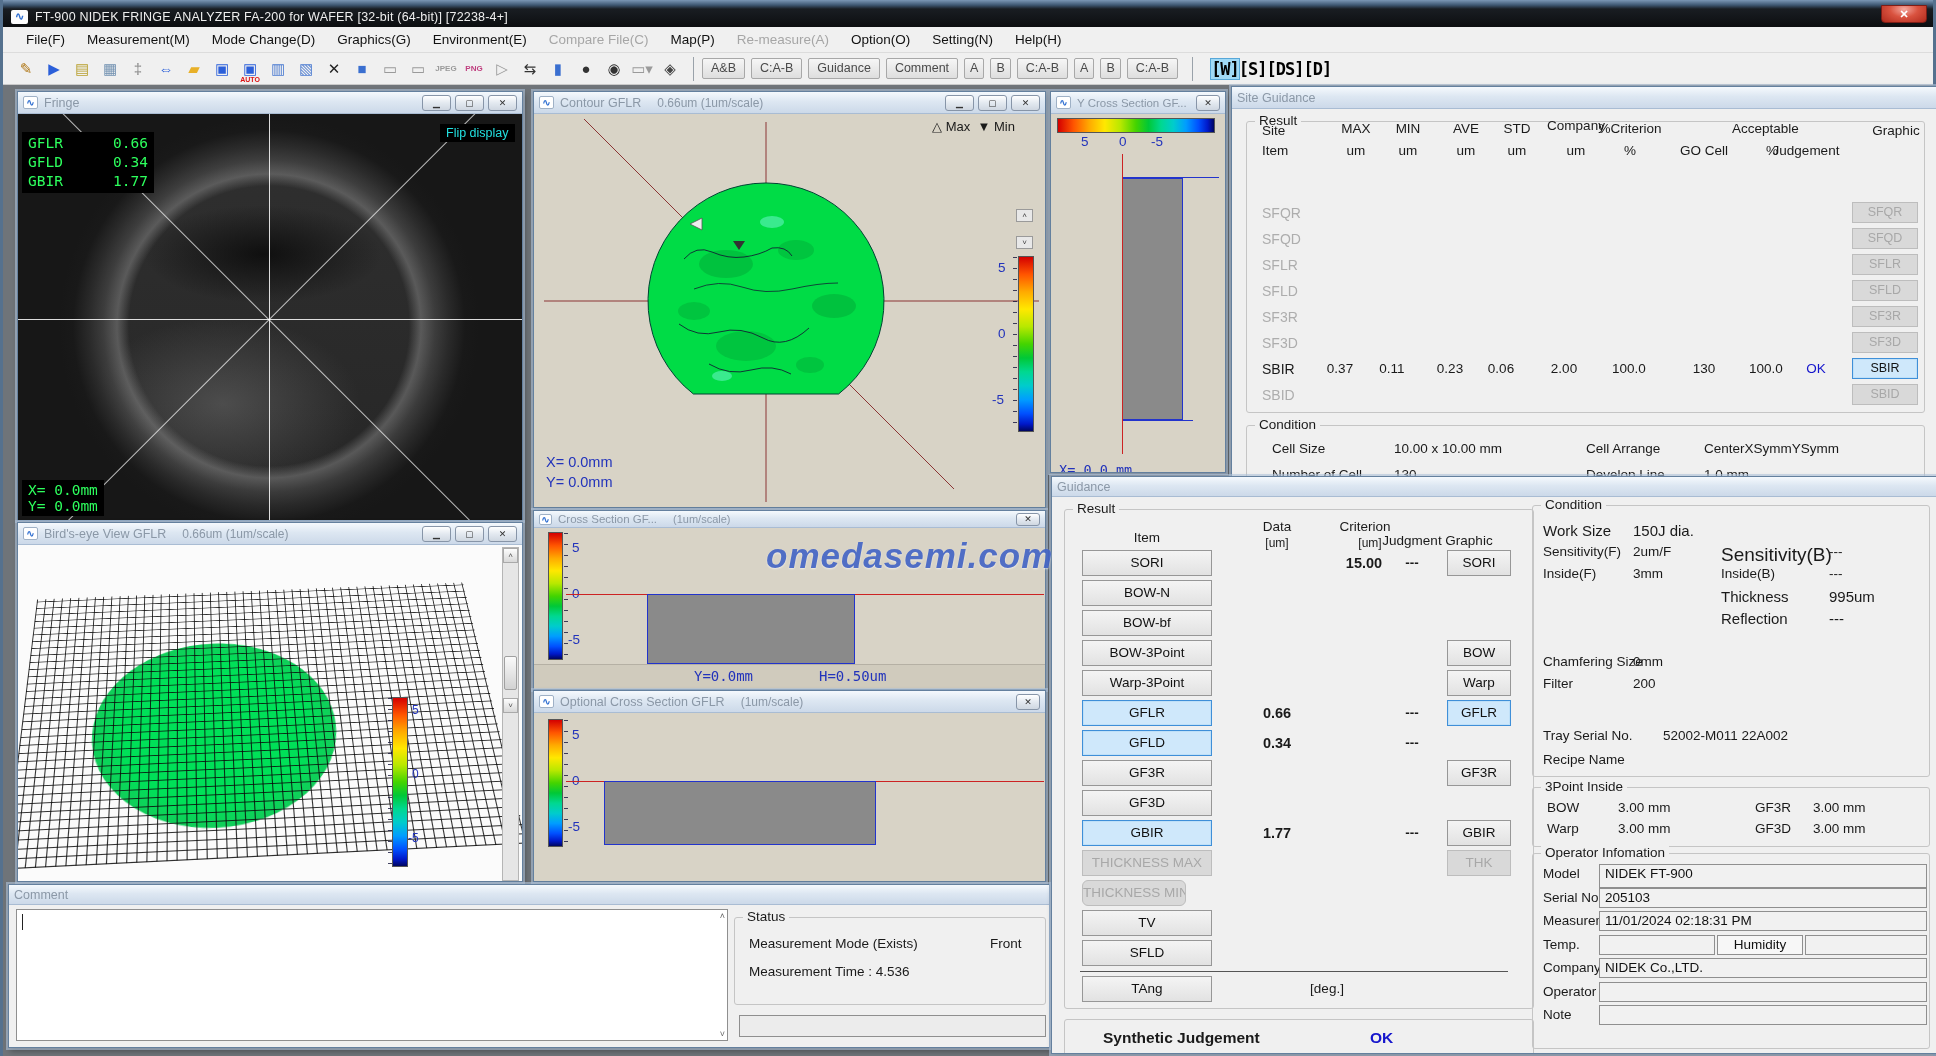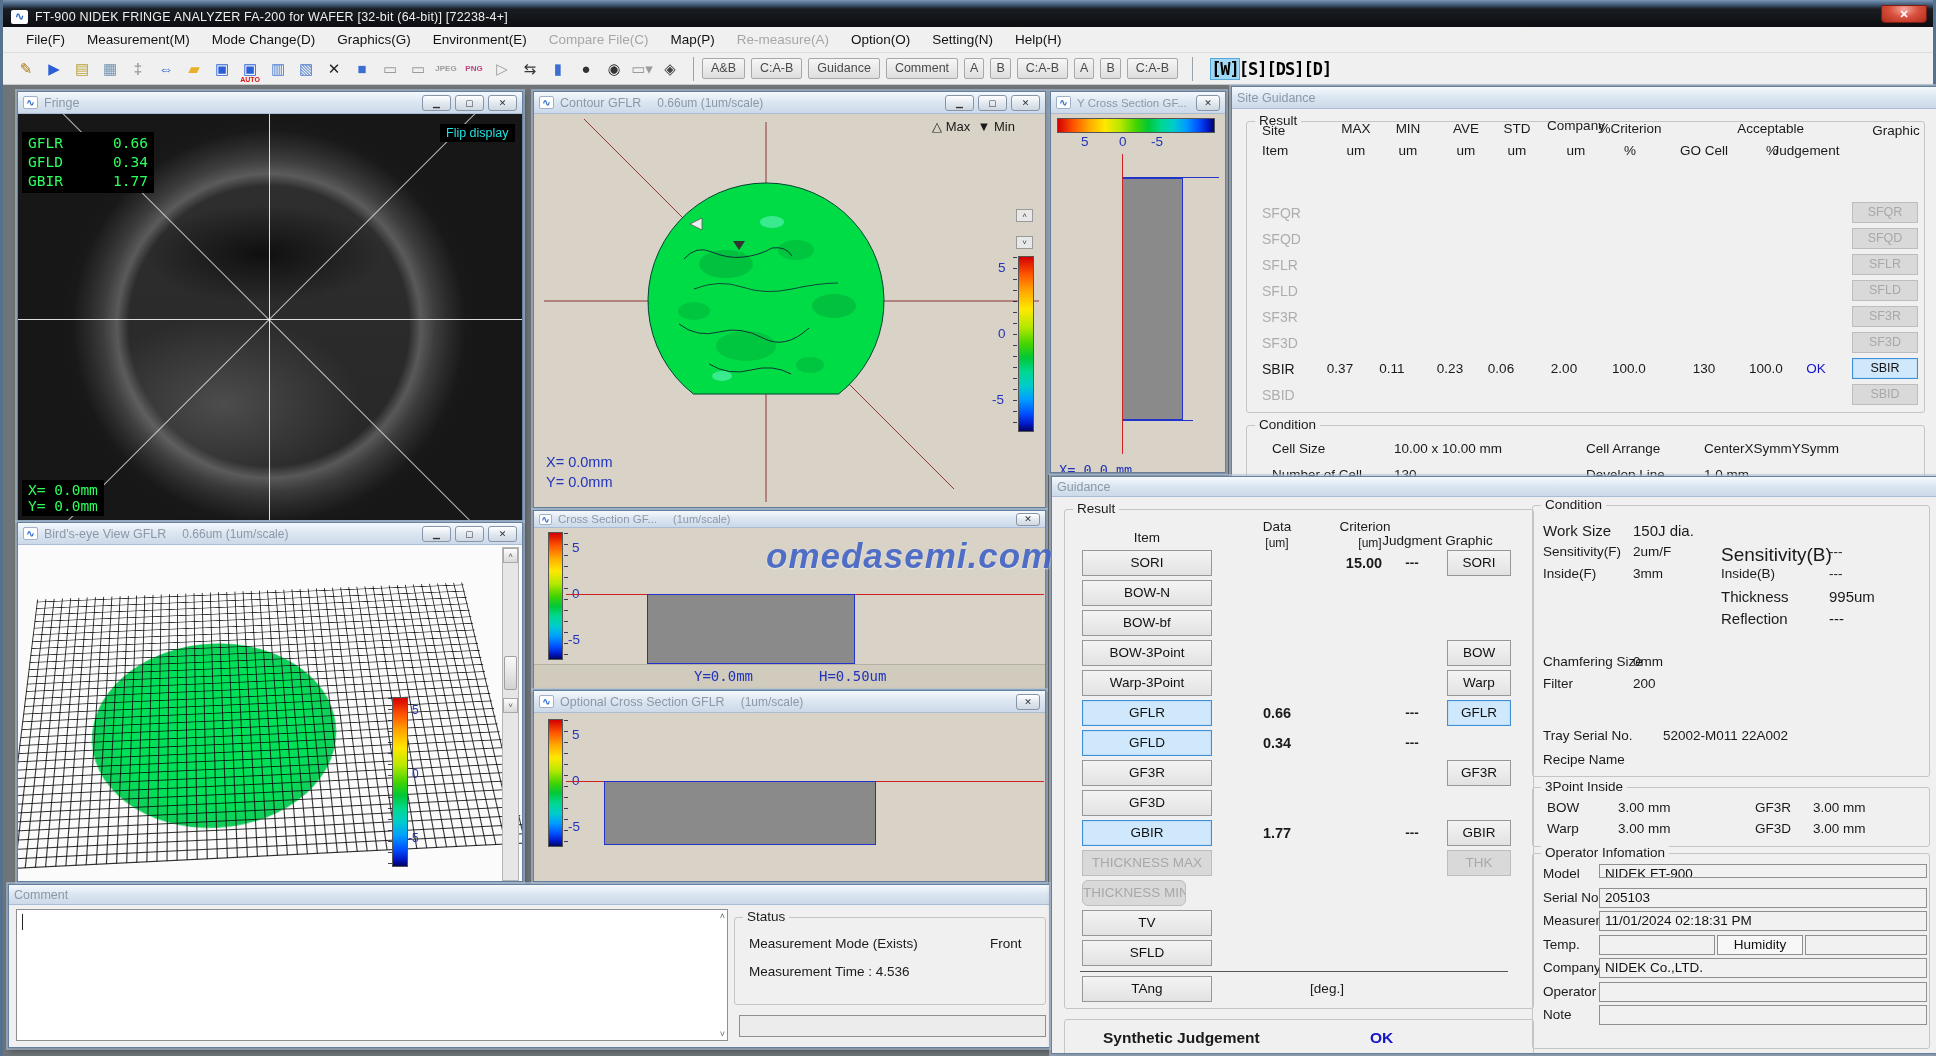--- a/index.html
+++ b/index.html
@@ -267,21 +267,21 @@
       <div class="grp" style="left:14px;top:316px;width:679px;height:84px;">
         <div class="glab">Condition</div>
       </div>
     <div class="lbl" style="left: 30px; top: 14px; width: 72px; text-align: left;">Site</div>
         <div class="lbl" style="left: 88px; top: 12px; width: 72px; text-align: center;">MAX</div>
         <div class="lbl" style="left: 140px; top: 12px; width: 72px; text-align: center;">MIN</div>
         <div class="lbl" style="left: 198px; top: 12px; width: 72px; text-align: center;">AVE</div>
         <div class="lbl" style="left: 249px; top: 12px; width: 72px; text-align: center;">STD</div>
         <div class="lbl" style="left: 308px; top: 9px; width: 72px; text-align: center;">Company</div>
         <div class="lbl" style="left: 362px; top: 12px; width: 72px; text-align: center;">%Criterion</div>
-        <div class="lbl" style="left: 500px; top: 12px; width: 72px; text-align: right;">Acceptable</div>
+        <div class="lbl" style="left: 500px; top: 12px; width: 72px; text-align: left;">Acceptable</div>
         <div class="lbl" style="left: 628px; top: 14px; width: 72px; text-align: center;">Graphic</div>
         <div class="lbl" style="left: 30px; top: 34px; width: 72px; text-align: left;">Item</div>
         <div class="lbl" style="left: 88px; top: 34px; width: 72px; text-align: center;">um</div>
         <div class="lbl" style="left: 140px; top: 34px; width: 72px; text-align: center;">um</div>
         <div class="lbl" style="left: 198px; top: 34px; width: 72px; text-align: center;">um</div>
         <div class="lbl" style="left: 249px; top: 34px; width: 72px; text-align: center;">um</div>
         <div class="lbl" style="left: 308px; top: 34px; width: 72px; text-align: center;">um</div>
         <div class="lbl" style="left: 362px; top: 34px; width: 72px; text-align: center;">%</div>
         <div class="lbl" style="left: 436px; top: 34px; width: 72px; text-align: center;">GO Cell</div>
         <div class="lbl" style="left: 504px; top: 34px; width: 72px; text-align: center;">%</div>
@@ -461,21 +461,21 @@
           <div class="lbl" style="left: 222px; top: 12px;">GF3R</div>
           <div class="lbl" style="left: 280px; top: 12px;">3.00 mm</div>
           <div class="lbl" style="left: 14px; top: 33px;">Warp</div>
           <div class="lbl" style="left: 85px; top: 33px;">3.00 mm</div>
           <div class="lbl" style="left: 222px; top: 33px;">GF3D</div>
           <div class="lbl" style="left: 280px; top: 33px;">3.00 mm</div>
         </div>
       <div class="grp" style="left:480px;top:356px;width:398px;height:196px;" id="gdOp">
         <div class="glab">Operator Infomation</div>
       <div class="lbl" style="left: 10px; top: 12px;">Model</div>
-          <div class="fld" style="left: 66px; top: 10px; width: 328px; height: 14px;">NIDEK FT-900</div>
+          <div class="fld" style="left: 66px; top: 10px; width: 328px; height: 24px;">NIDEK FT-900</div>
           <div class="lbl" style="left: 10px; top: 35.5px;">Serial No.</div>
           <div class="fld" style="left: 66px; top: 33.5px; width: 328px; height: 20px;">205103</div>
           <div class="lbl" style="left: 10px; top: 59px;">Measurement Date</div>
           <div class="fld" style="left: 66px; top: 57px; width: 328px; height: 20px;">11/01/2024 02:18:31 PM</div>
           <div class="lbl" style="left: 10px; top: 82.5px;">Temp.</div>
           <div class="fld" style="left: 66px; top: 80.5px; width: 116px; height: 20px;"></div>
           <div class="fld ctr" style="left: 184px; top: 80.5px; width: 86px; height: 20px; background: rgb(247, 247, 247);">Humidity</div>
           <div class="fld" style="left: 272px; top: 80.5px; width: 122px; height: 20px;"></div>
           <div class="lbl" style="left: 10px; top: 106px;">Company</div>
           <div class="fld" style="left: 66px; top: 104px; width: 328px; height: 20px;">NIDEK Co.,LTD.</div>

